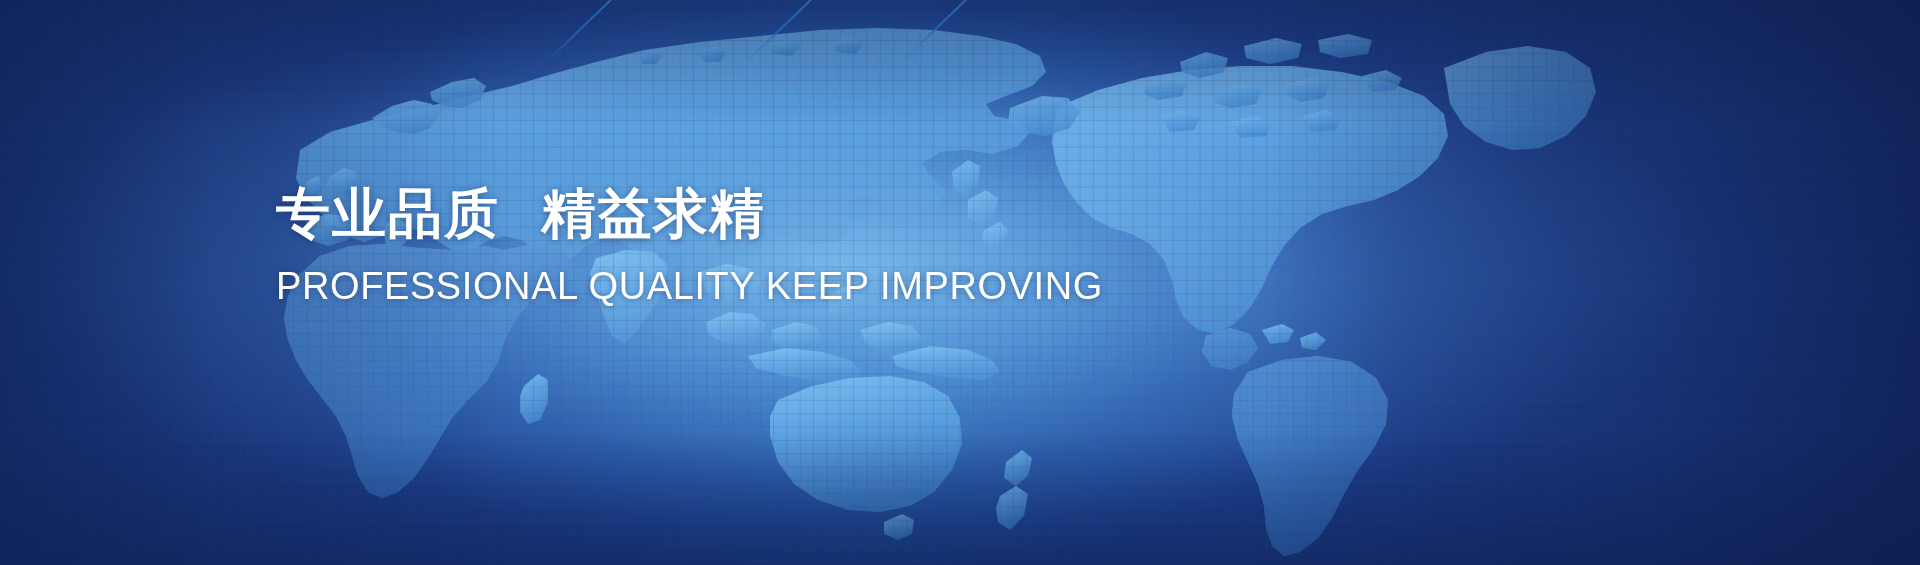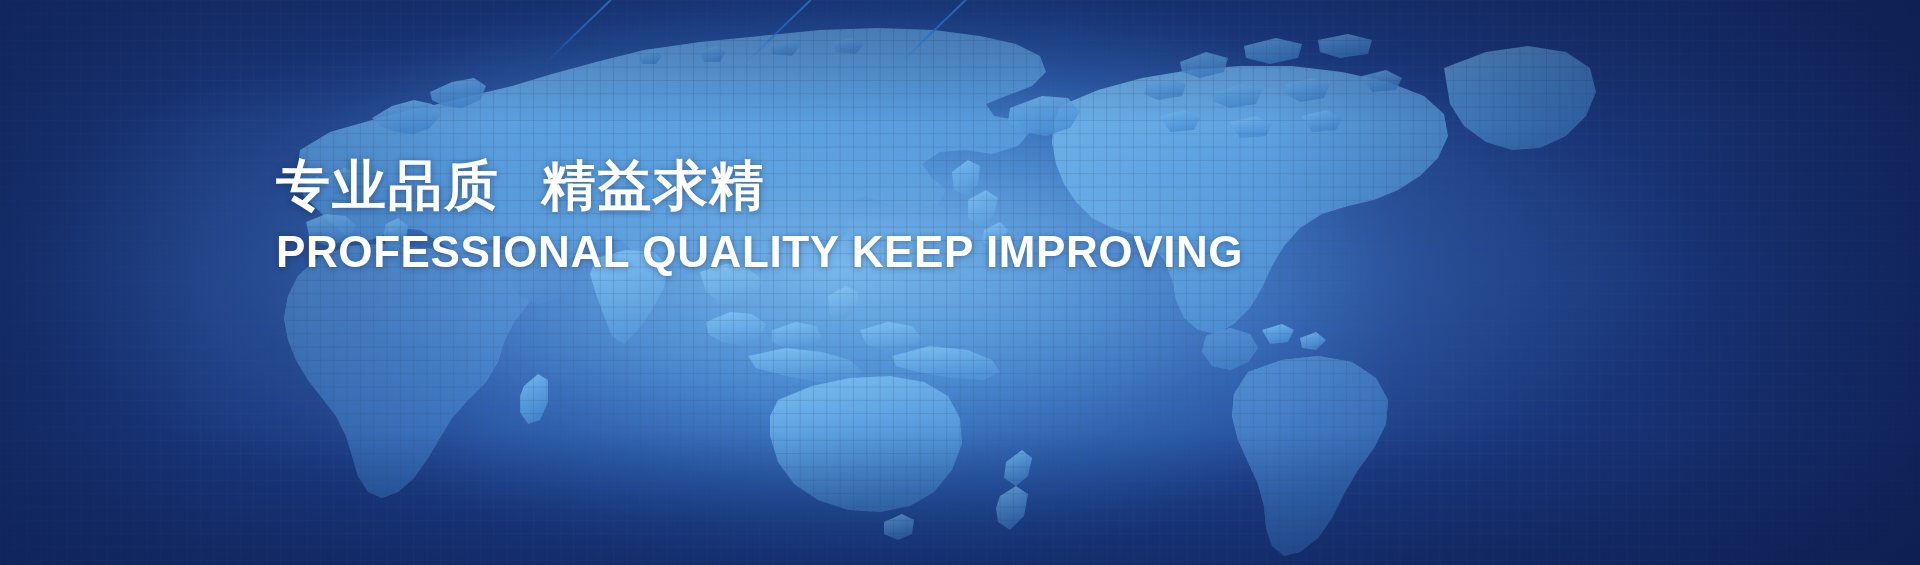--- a/index.html
+++ b/index.html
@@ -99,38 +99,38 @@
     background-image:
       linear-gradient(to right, rgba(10,24,66,0.18) 1px, transparent 1px),
       linear-gradient(to bottom, rgba(10,24,66,0.18) 1px, transparent 1px);
     background-size: 13.34px 13.34px;
   }
 
   
   .copy {
     position: absolute;
     left: 276px;
-    top: 156px;
+    top: 184px;
     z-index: 8;
     color: #ffffff;
   }
   .headline-cn {
     font-size: 54px;
     line-height: 60px;
     font-weight: 700;
     letter-spacing: 2px;
     white-space: pre;
     text-shadow: 0 1px 7px rgba(8,28,78,0.45);
     font-family: "DejaVu Sans", "Liberation Sans", sans-serif;
   }
   .headline-en {
-    margin-top: 14px;
-    font-size: 44px;
+    margin-top: 20px;
+    font-size: 38px;
     line-height: 44px;
-    font-weight: 700;
+    font-weight: 400;
     letter-spacing: 0.6px;
     white-space: pre;
     text-shadow: 0 1px 6px rgba(8,28,78,0.40);
     font-family: "Liberation Sans", "DejaVu Sans", sans-serif;
   }
 </style>
 </head>
 <body>
 
 <div class="banner">

